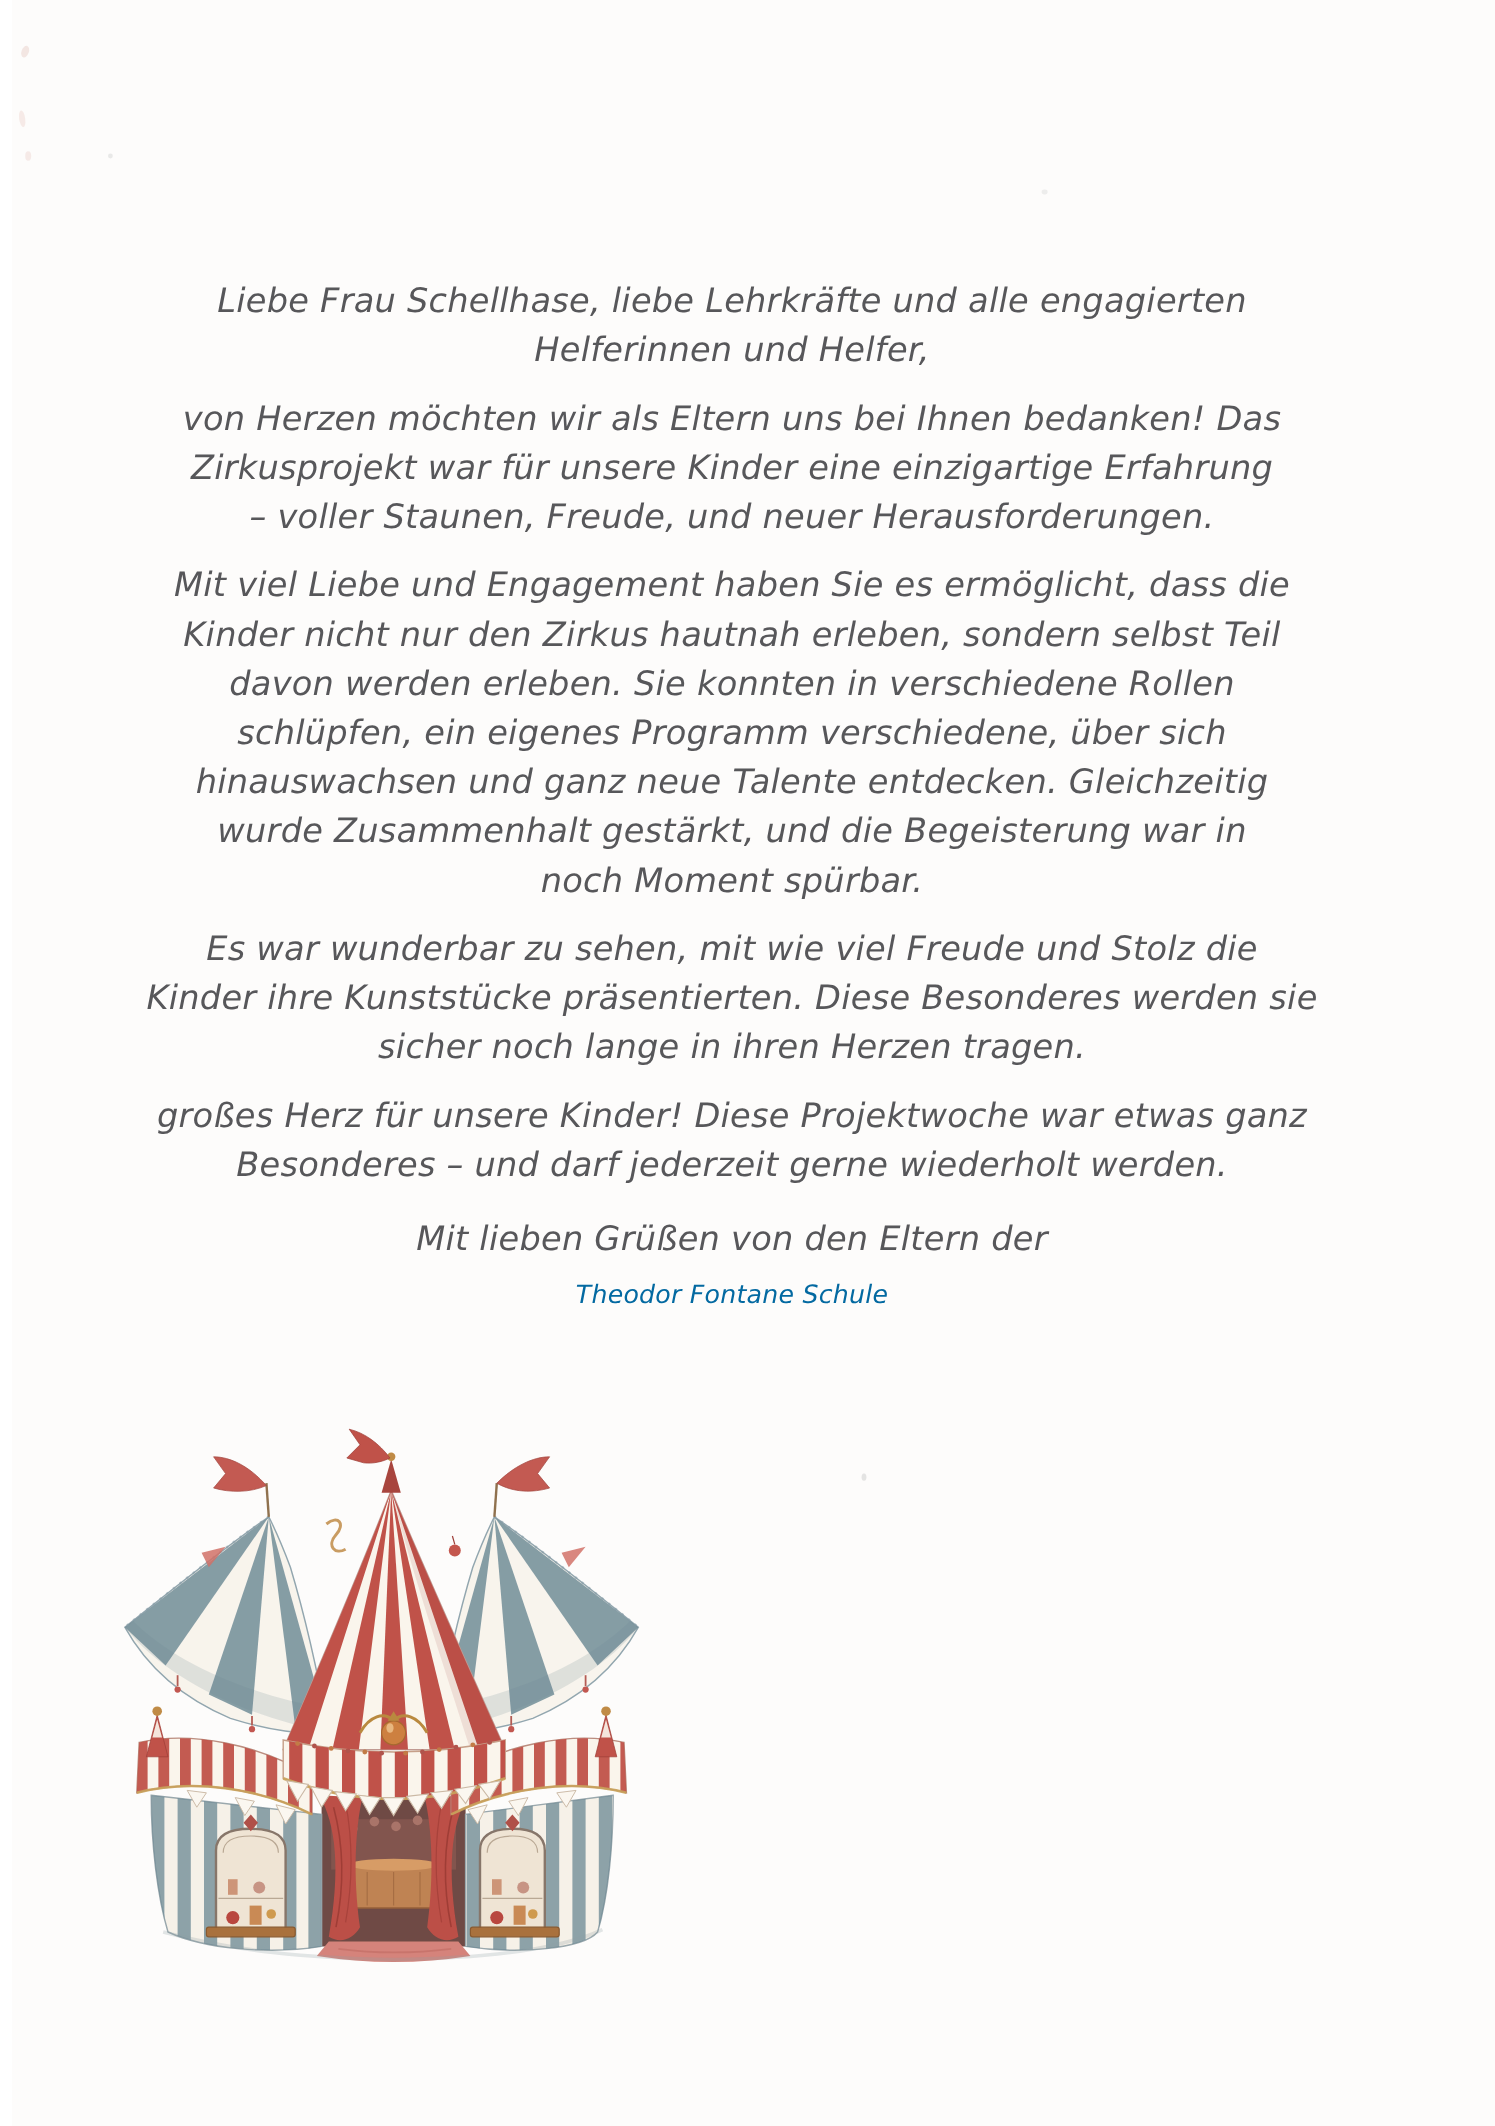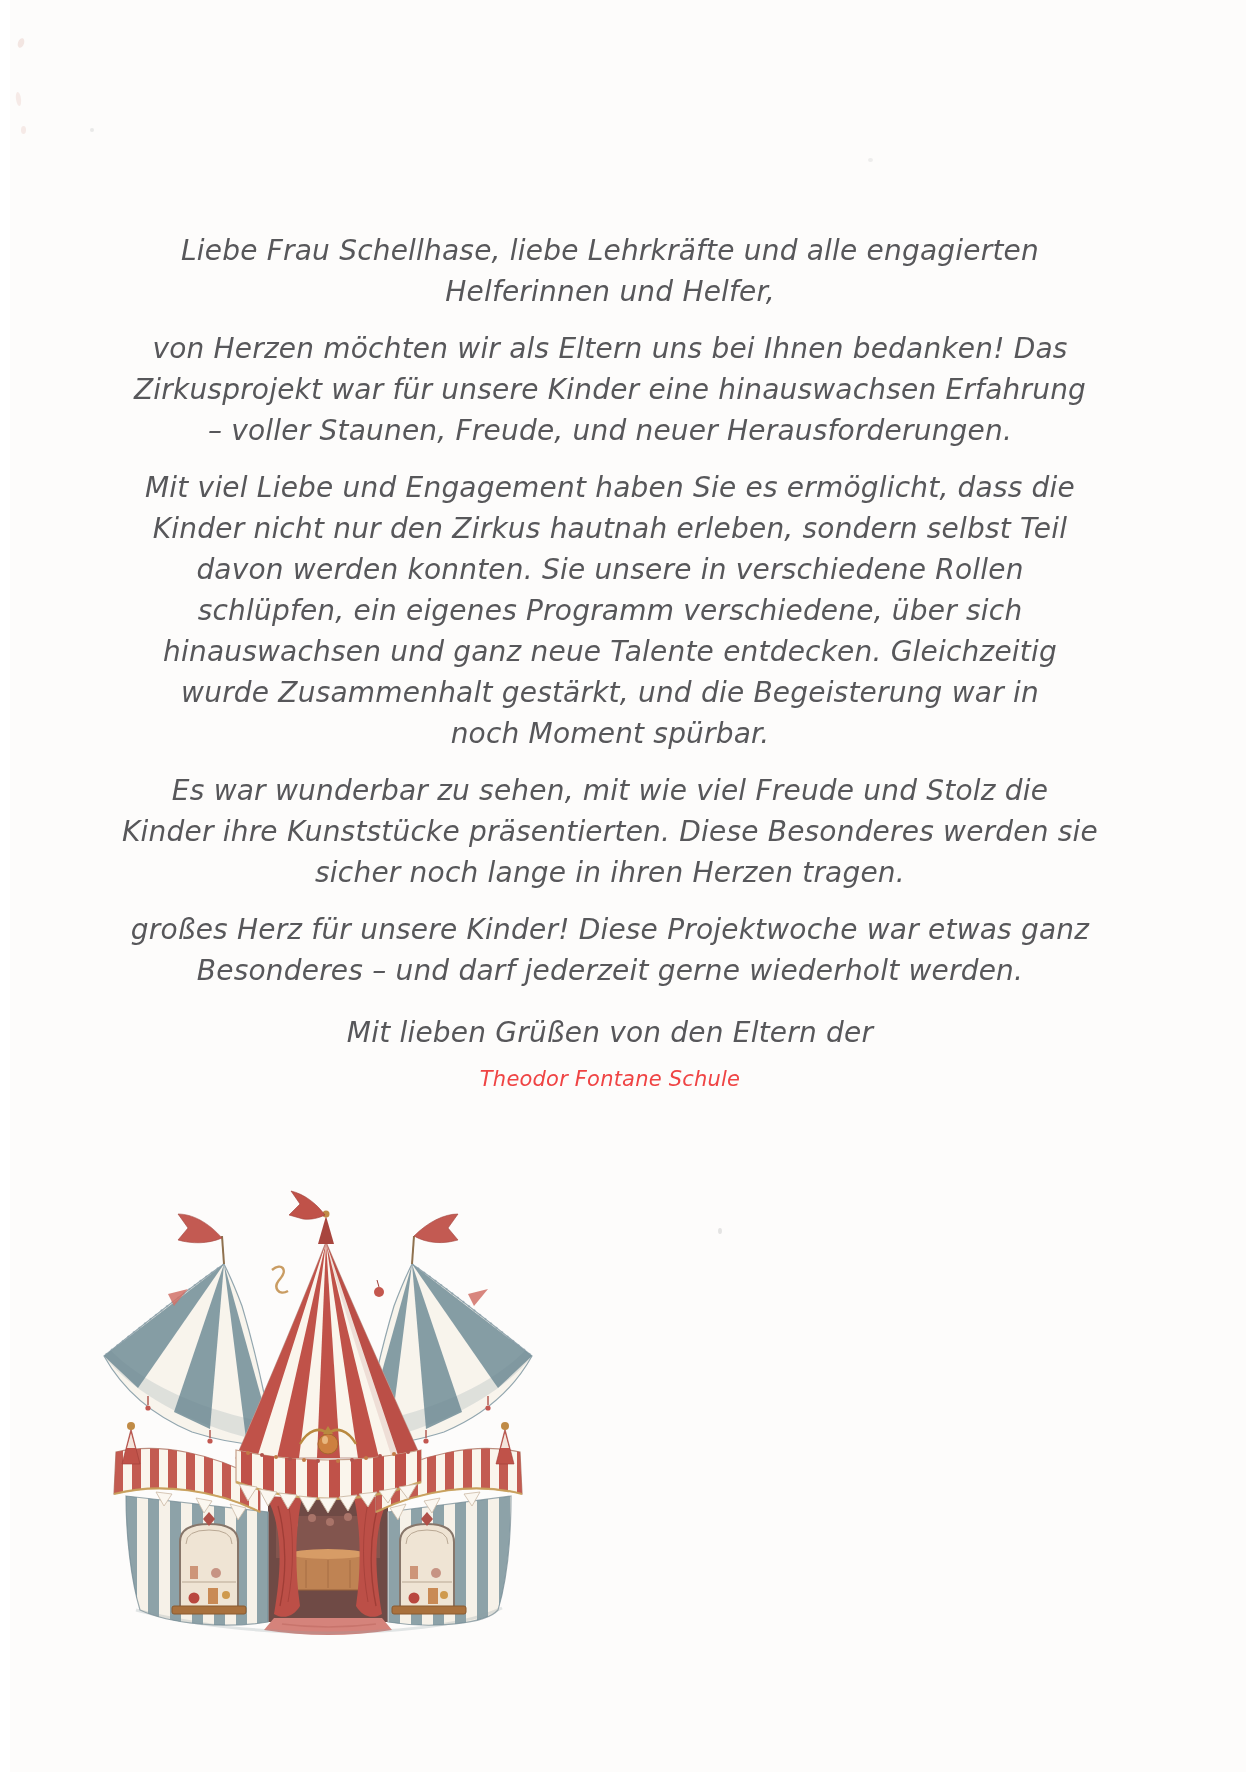--- a/index.html
+++ b/index.html
@@ -20,21 +20,21 @@
     text-align:center;
     color:#57575a;
     font-style:italic;
     font-size:28px;
     line-height:41px;
     letter-spacing:.2px;
   }
   .para{margin:0 0 16px 0;}
   .para .line{display:block;}
   .closing{margin-top:21px;font-style:italic;}
-  .signature{margin-top:11px;font-size:21px;line-height:30px;font-style:italic;color:#ef4444;}
+  .signature{margin-top:11px;font-size:21px;line-height:30px;font-style:italic;color:#0369a1;}
   .tent{
     position:absolute;
     left:86px; top:1186px;
     width:440px; height:450px;
   }
   .speck{position:absolute;border-radius:50%;}
   .speck.s1{left:8px;top:38px;width:6px;height:10px;background:#eacfca;opacity:.5;transform:rotate(20deg);}
   .speck.s2{left:6px;top:92px;width:5px;height:14px;background:#eed4cf;opacity:.45;transform:rotate(-8deg);}
   .speck.s3{left:11px;top:126px;width:5px;height:8px;background:#eacfca;opacity:.4;}
   .speck.s4{left:80px;top:128px;width:4px;height:4px;background:#dcdcdc;opacity:.6;}
@@ -53,27 +53,27 @@
   <div class="speck s5"></div>
   <div class="speck s6"></div>
 
   <div class="letter">
     <p class="para">
       <span class="line">Liebe Frau Schellhase, liebe Lehrkräfte und alle engagierten</span>
       <span class="line">Helferinnen und Helfer,</span>
     </p>
     <p class="para">
       <span class="line">von Herzen möchten wir als Eltern uns bei Ihnen bedanken! Das</span>
-      <span class="line">Zirkusprojekt war für unsere Kinder eine hinauswachsen Erfahrung</span>
+      <span class="line">Zirkusprojekt war für unsere Kinder eine einzigartige Erfahrung</span>
       <span class="line">– voller Staunen, Freude, und neuer Herausforderungen.</span>
     </p>
     <p class="para">
       <span class="line">Mit viel Liebe und Engagement haben Sie es ermöglicht, dass die</span>
       <span class="line">Kinder nicht nur den Zirkus hautnah erleben, sondern selbst Teil</span>
-      <span class="line">davon werden konnten. Sie unsere in verschiedene Rollen</span>
+      <span class="line">davon werden erleben. Sie konnten in verschiedene Rollen</span>
       <span class="line">schlüpfen, ein eigenes Programm verschiedene, über sich</span>
       <span class="line">hinauswachsen und ganz neue Talente entdecken. Gleichzeitig</span>
       <span class="line">wurde Zusammenhalt gestärkt, und die Begeisterung war in</span>
       <span class="line">noch Moment spürbar.</span>
     </p>
     <p class="para">
       <span class="line">Es war wunderbar zu sehen, mit wie viel Freude und Stolz die</span>
       <span class="line">Kinder ihre Kunststücke präsentierten. Diese Besonderes werden sie</span>
       <span class="line">sicher noch lange in ihren Herzen tragen.</span>
     </p>

